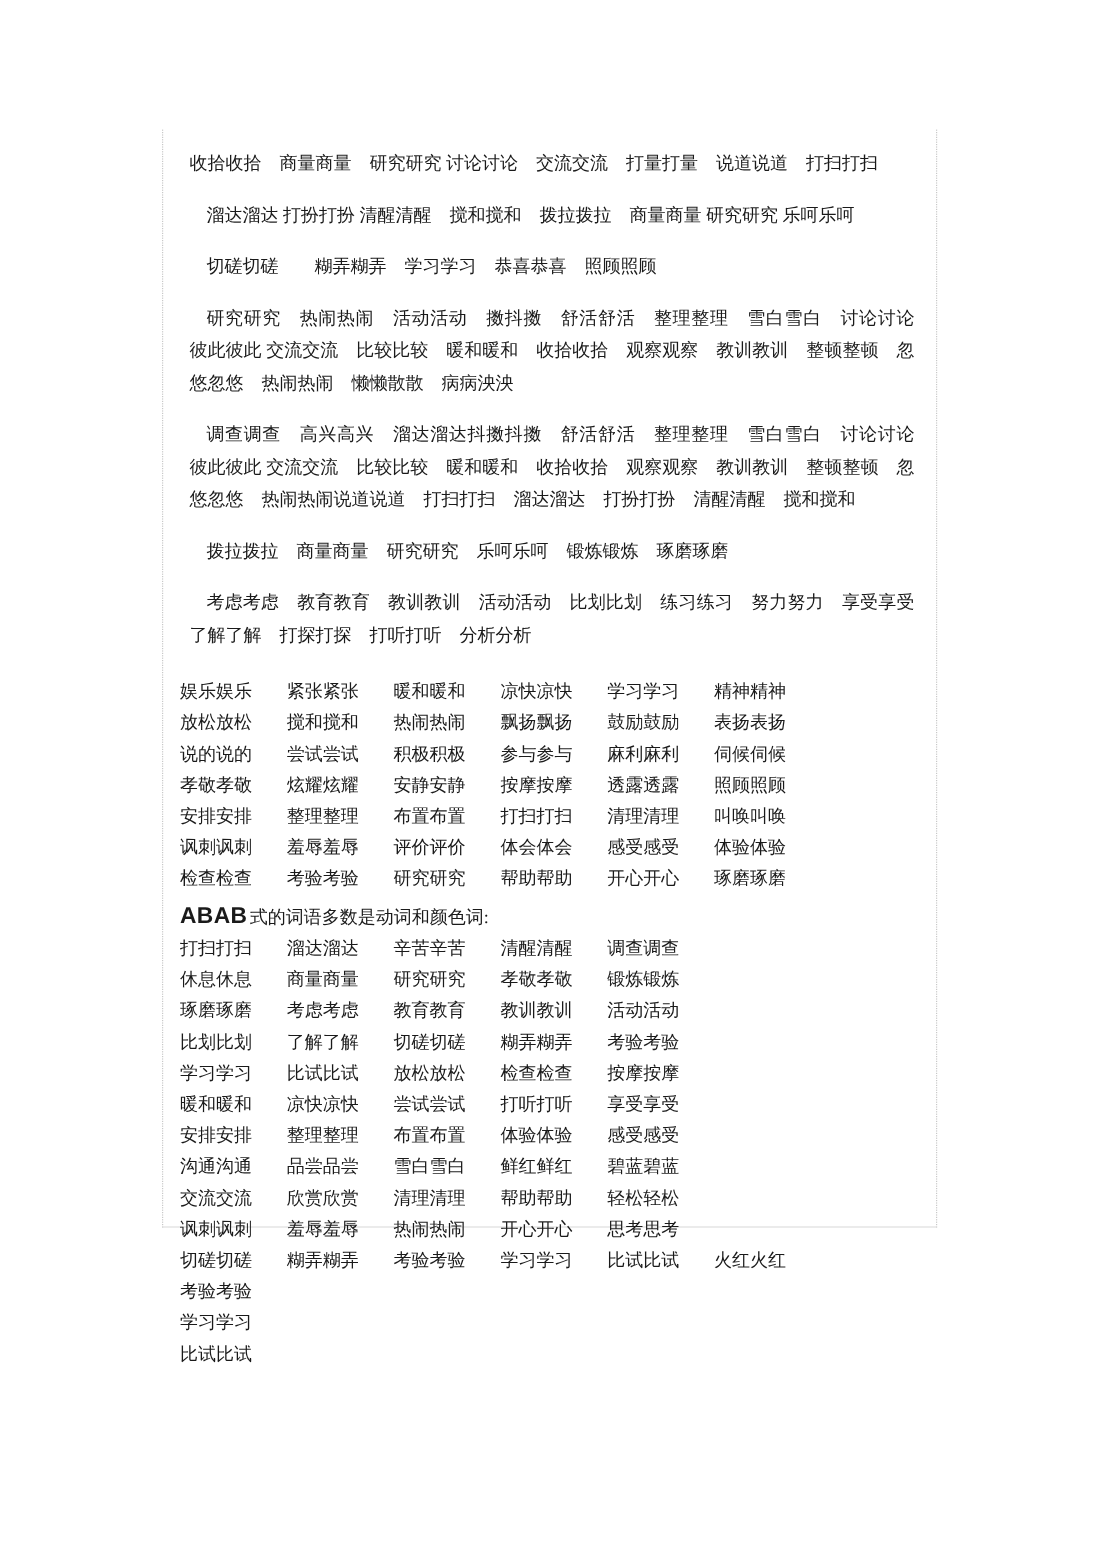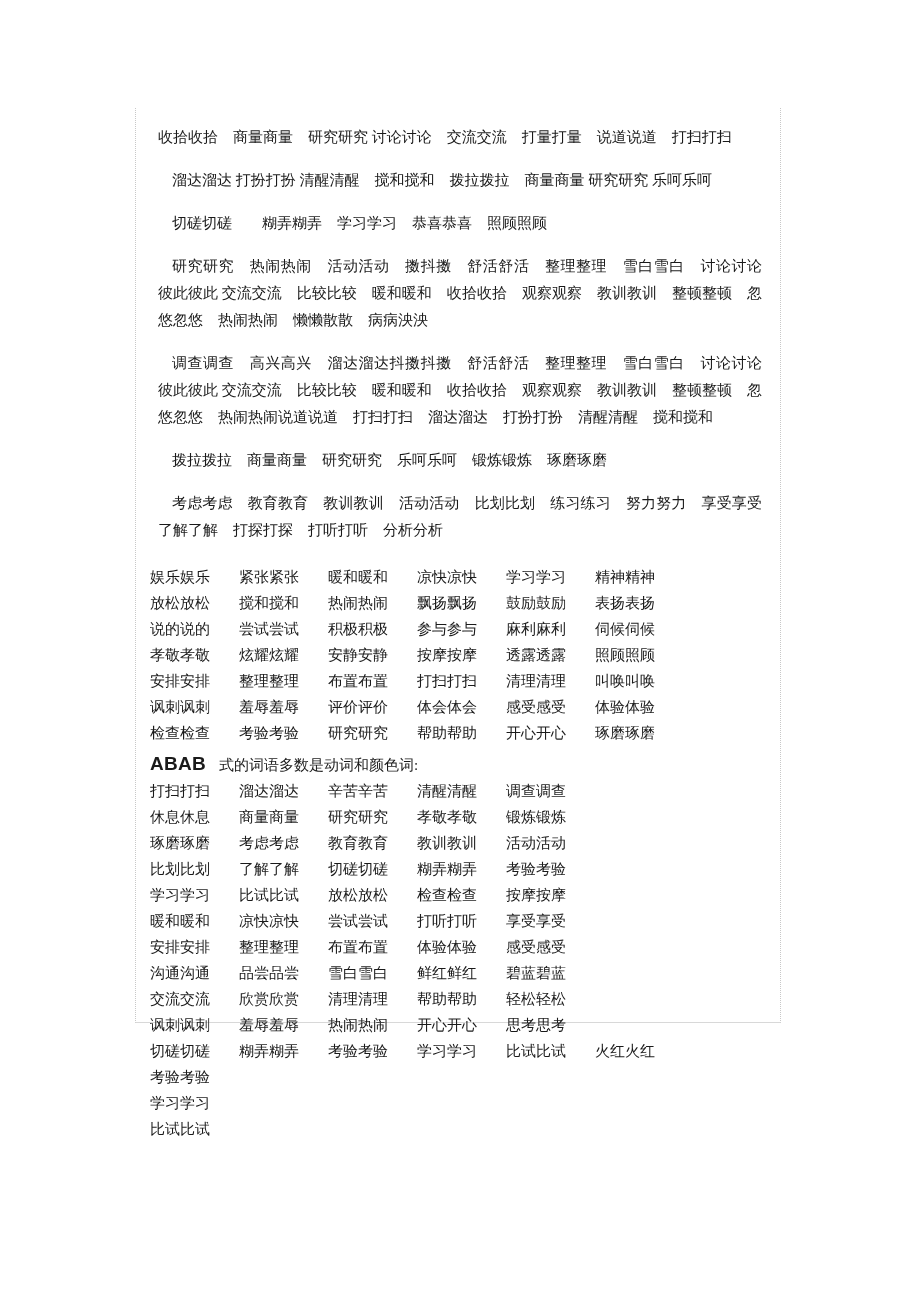--- a/index.html
+++ b/index.html
@@ -78,21 +78,21 @@
     display: flex;
     align-items: baseline;
   }
   .heading-line .abab {
     font-family: "Liberation Sans", "DejaVu Sans", sans-serif;
     font-weight: bold;
     font-size: 19px;
     letter-spacing: 0.3px;
   }
   .heading-line .abab-rest {
-    margin-left: 13px;
+    margin-left: 2px;
     font-family: Liberation Serif, serif;
   }
   .spacer-4 { height: 4px; }
 </style>
 </head>
 <body>
 
 <div id="doc-page">
   <div id="doc-body">
 

